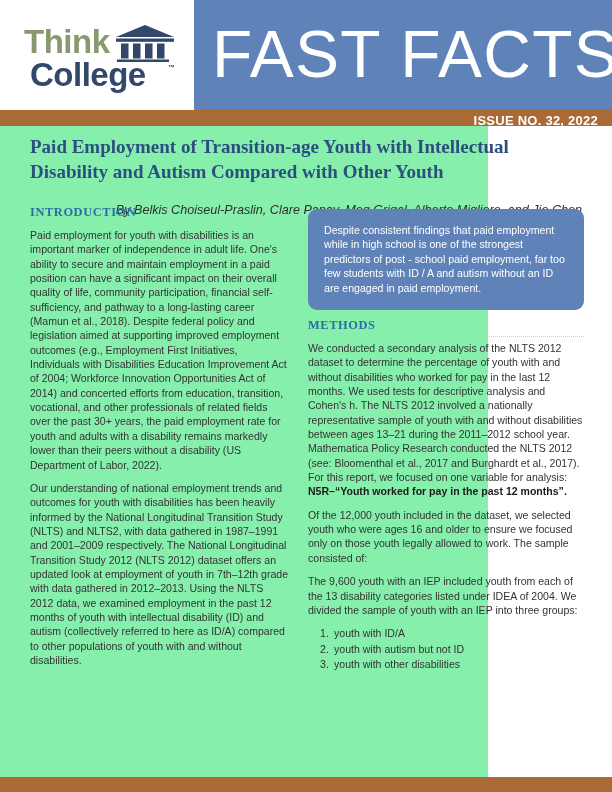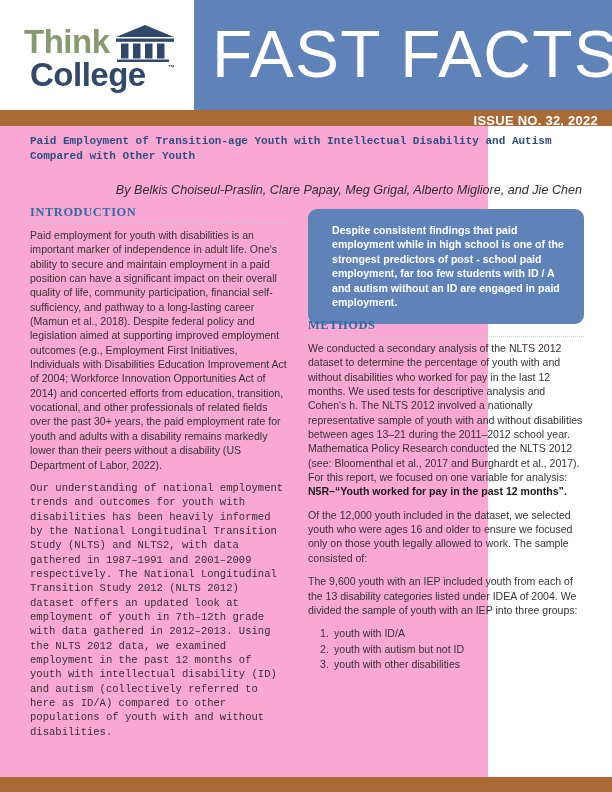--- a/index.html
+++ b/index.html
@@ -3,21 +3,21 @@
 <meta charset="utf-8">
 <title>Think College Fast Facts</title>
 <style>
   * { margin:0; padding:0; box-sizing:border-box; }
   html, body {
     width:612px; height:792px;
     background:#ffffff;
     font-family:"Liberation Sans", sans-serif;
     overflow:hidden;
   }
-  .page { position:relative; width:488px; height:792px; background:#f9a8d4; }
+  .page { position:relative; width:488px; height:792px; background:#86efac; }
 
   
   .header { position:absolute; left:0; top:0; width:612px; height:110px; background:#ffffff; }
   .header-blue {
     position:absolute; left:194px; top:0; width:418px; height:110px;
     background:#5f83b9;
   }
   .fastfacts {
     position:absolute; left:212px; top:19px;
     font-size:66px; line-height:70px;
@@ -56,23 +56,23 @@
   .issue-text {
     position:absolute; right:14px; top:3px;
     font-size:13px; font-weight:bold; color:#ffffff;
     letter-spacing:0.25px;
     font-family:"Liberation Sans", sans-serif;
   }
 
   
   .title-block { position:absolute; left:30px; top:134px; width:552px; }
   .doc-title {
-    font-size:11px; line-height:15px; font-weight:bold;
+    font-size:19px; line-height:25px; font-weight:bold;
     color:#2d4f80;
-    font-family:Liberation Mono, monospace;
+    font-family:Liberation Serif, serif;
   }
   .doc-authors {
     margin-top:18px;
     font-size:12.6px; line-height:16px; font-style:italic;
     color:#2f2f2f;
     font-family:"Liberation Sans", sans-serif;
     text-align:right;
   }
 
   
@@ -89,21 +89,21 @@
     border-top:1.2px dotted #b9cfe3;
     margin-bottom:4px;
   }
 
   p.body {
     font-size:10.55px; line-height:14.35px;
     color:#333333; text-align:left;
     margin-bottom:9px;
     font-family:"Liberation Sans", sans-serif;
   }
-  p.body:last-child { margin-bottom:0;font-family:Liberation Mono, monospace; }
+  p.body:last-child { margin-bottom:0; }
   .bold { font-weight:bold; color:#1b1b1b; }
 
   
   ul.bullets { list-style:none; margin:1px 0 8px 0; padding:0; }
   ul.bullets li {
     position:relative; padding-left:22px;
     font-size:10.55px; line-height:14.1px; color:#333333;
     margin-bottom:2px;
   }
   ul.bullets li:before {
@@ -121,24 +121,23 @@
     font-size:10.55px; color:#333333;
   }
 
   
   .callout {
     position:absolute; left:308px; top:209px; width:276px;
     background:#5f83b9; border-radius:9px;
     padding:14px 16px 15px 16px;
   }
   .callout-text {
-    font-size:10.6px; line-height:14.4px; font-weight:bold;
+    font-size:10.6px; line-height:14.4px; font-weight:normal;
     color:#ffffff;
     font-family:"Liberation Sans", sans-serif;
-    margin-left:8px;
   }
 
   .methods-wrap { position:absolute; left:308px; top:318px; width:276px; }
 
   
   .footer-bar {
     position:absolute; left:0; bottom:0; width:612px; height:15px;
     background:#a96a36;
   }
 </style>

